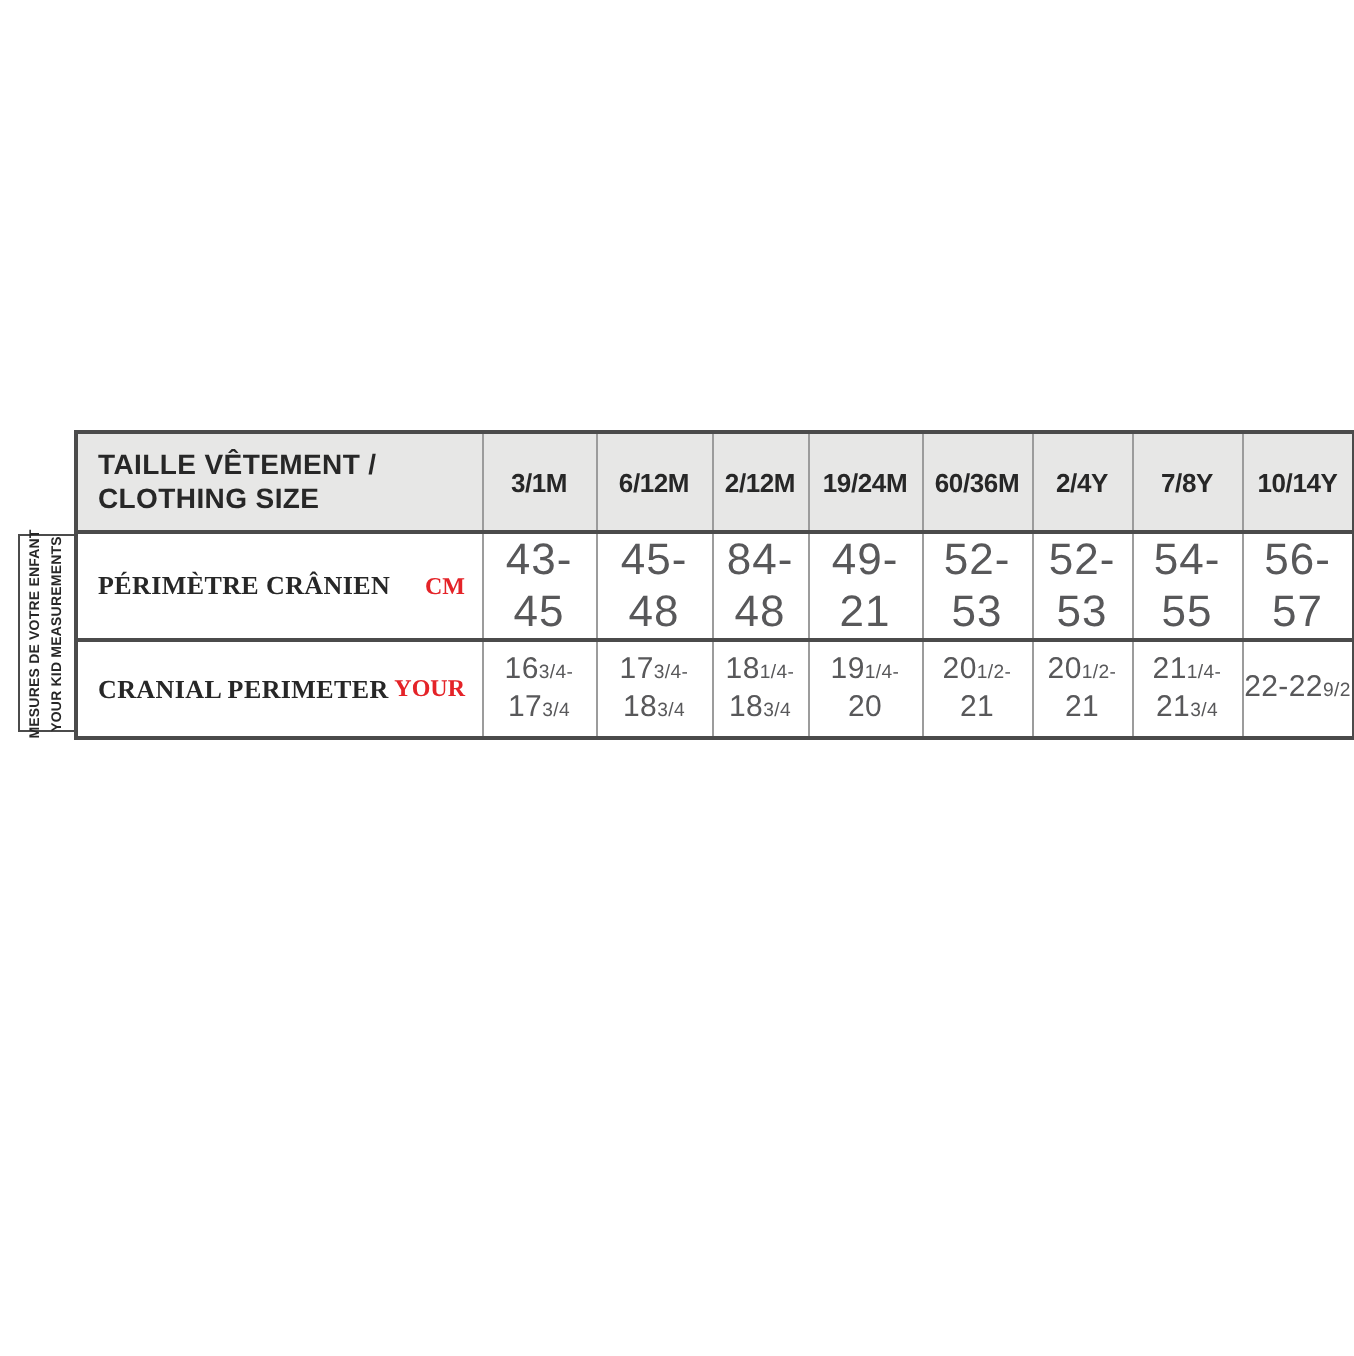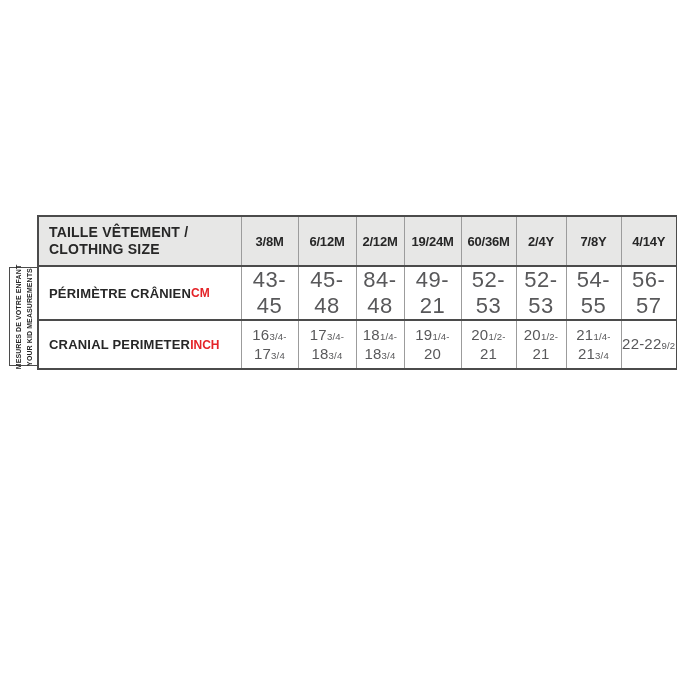--- a/index.html
+++ b/index.html
@@ -20,21 +20,21 @@
   tr.r-cm td, tr.r-inch td{border-top:2px solid var(--border_dark);}
   tr.r-head{height:50px;}
   tr.r-cm{height:45px;}
   tr.r-inch{height:49px;}
 
   tr.r-head td{background:var(--header_bg); font-weight:bold; color:var(--text_dark);
     font-size:13px; letter-spacing:-0.2px;}
   td.label-cell{text-align:left; padding:0 8px 0 10px;}
   .head-label{font-size:14px; font-weight:bold; line-height:1.2; letter-spacing:0.2px;
     text-transform:uppercase; color:var(--text_dark);}
-  .row-label-flex{display:flex; align-items:center; justify-content:flex-start;}
+  .row-label-flex{display:flex; align-items:center; justify-content:space-between;font-family:Liberation Serif, serif;}
   .row-label{font-size:13px; font-weight:bold; letter-spacing:0.2px; color:var(--text_dark);
     text-transform:uppercase; white-space:nowrap;}
   .unit{font-size:12px; font-weight:bold; color:var(--accent_red); white-space:nowrap;}
 
   tr.r-cm td.val{font-size:22px; color:var(--text_gray); letter-spacing:0.5px;}
   tr.r-inch td.val{font-size:15px; color:var(--text_gray); line-height:1.25; letter-spacing:0.2px;}
   .frac{font-size:64%;}
 
   
   .side-box{position:absolute; left:9px; top:267px; width:29px; height:99px;
@@ -69,28 +69,28 @@
         <col style="width:56px">
     </colgroup>
     <tbody>
         <tr class="r-head">
       <td class="label-cell">
         <div class="head-label">
           <div>TAILLE VÊTEMENT /</div>
           <div>CLOTHING SIZE</div>
         </div>
       </td>
-      <td>3/8M</td>
+      <td>3/1M</td>
       <td>6/12M</td>
       <td>2/12M</td>
       <td>19/24M</td>
       <td>60/36M</td>
       <td>2/4Y</td>
       <td>7/8Y</td>
-      <td>4/14Y</td>
+      <td>10/14Y</td>
     </tr>
     <tr class="r-cm">
       <td class="label-cell">
         <div class="row-label-flex">
           <span class="row-label">PÉRIMÈTRE CRÂNIEN</span>
           <span class="unit">CM</span>
         </div>
       </td>
       <td class="val">43-45</td>
       <td class="val">45-48</td>
@@ -98,21 +98,21 @@
       <td class="val">49-21</td>
       <td class="val">52-53</td>
       <td class="val">52-53</td>
       <td class="val">54-55</td>
       <td class="val">56-57</td>
     </tr>
     <tr class="r-inch">
       <td class="label-cell">
         <div class="row-label-flex">
           <span class="row-label">CRANIAL PERIMETER</span>
-          <span class="unit">INCH</span>
+          <span class="unit">YOUR</span>
         </div>
       </td>
       <td class="val">16<span class="frac">3/4-</span><br>17<span class="frac">3/4</span></td>
       <td class="val">17<span class="frac">3/4-</span><br>18<span class="frac">3/4</span></td>
       <td class="val">18<span class="frac">1/4-</span><br>18<span class="frac">3/4</span></td>
       <td class="val">19<span class="frac">1/4-</span><br>20</td>
       <td class="val">20<span class="frac">1/2-</span><br>21</td>
       <td class="val">20<span class="frac">1/2-</span><br>21</td>
       <td class="val">21<span class="frac">1/4-</span><br>21<span class="frac">3/4</span></td>
       <td class="val">22-22<span class="frac">9/2</span></td>

